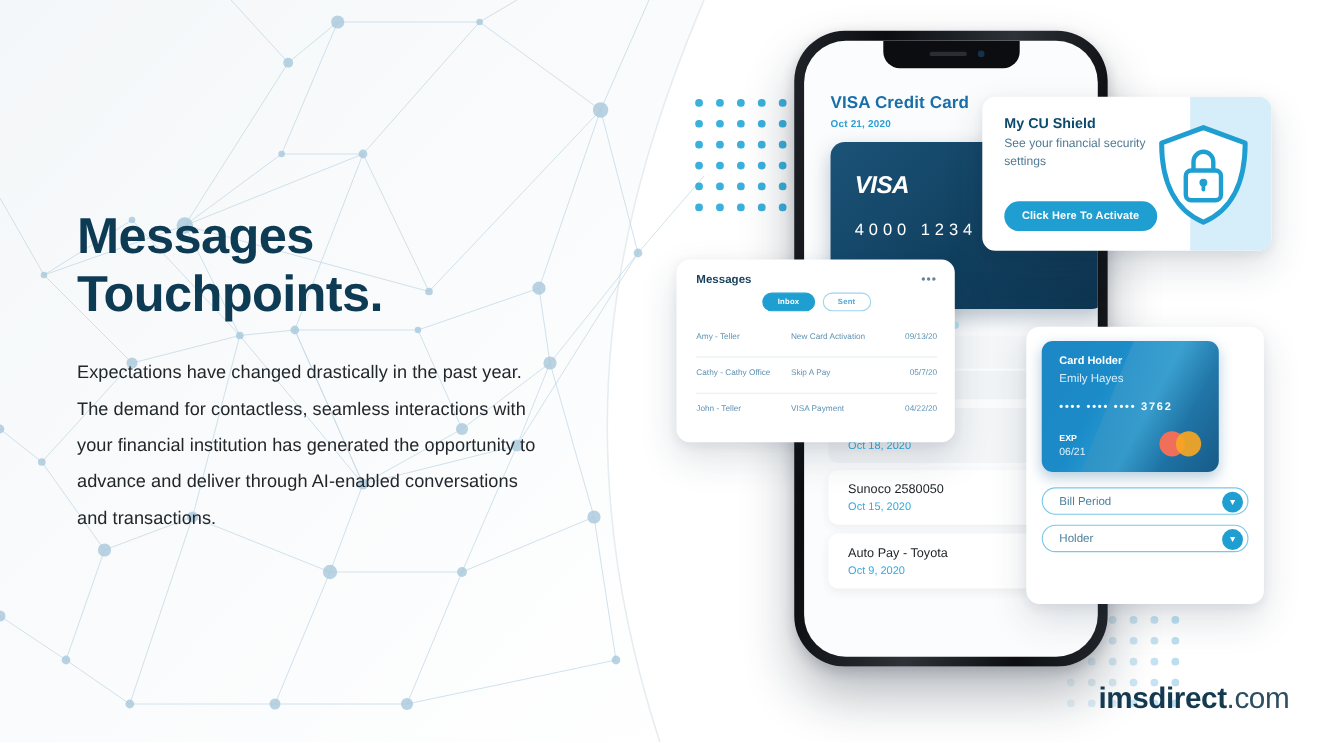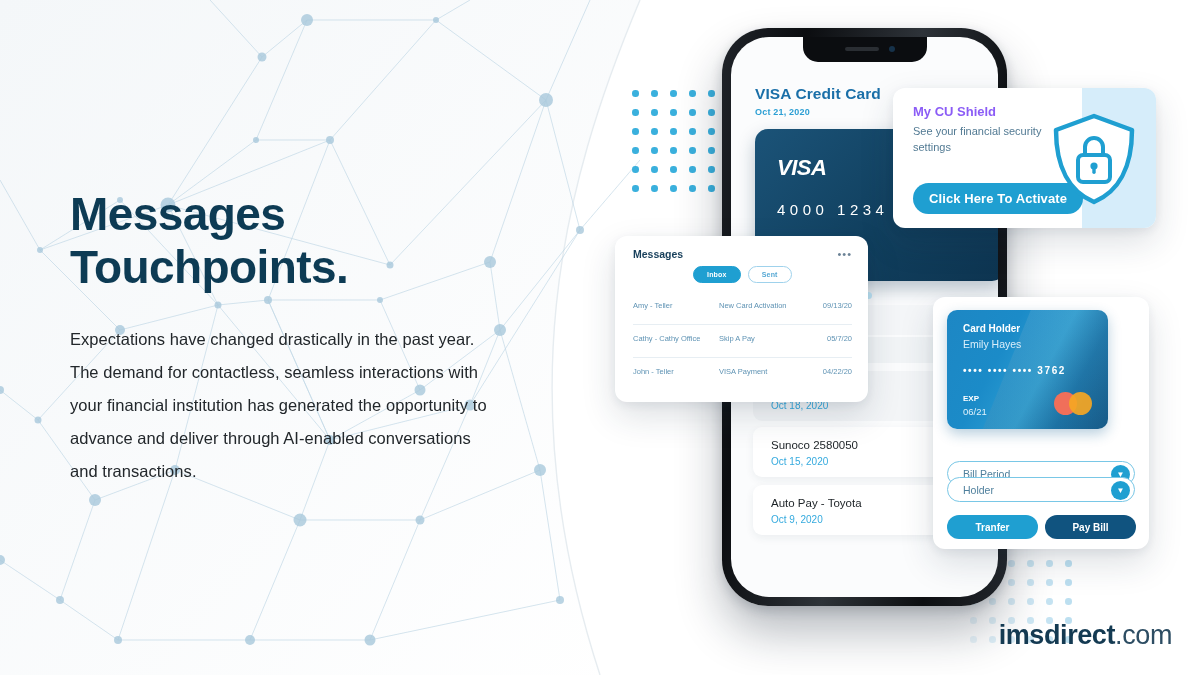--- a/index.html
+++ b/index.html
@@ -101,25 +101,25 @@
 
   
   .ov-card {
     position: absolute; background: #ffffff; border-radius: 12px;
     box-shadow: 0 14px 34px rgba(25,45,70,.15), 0 3px 10px rgba(25,45,70,.07);
   }
 
   
   #cu-shield { left: 893px; top: 88px; width: 263px; height: 140px; overflow: hidden; }
   #cu-shield .sh-tint { position: absolute; right: 0; top: 0; width: 74px; height: 100%; background: #d6edfa; }
-  #cu-shield .sh-title { position: absolute; left: 20px; top: 16px; font-size: 13px; font-weight: bold; color: #8b5cf6; }
+  #cu-shield .sh-title { position: absolute; left: 20px; top: 16px; font-size: 13px; font-weight: bold; color: #0c4a6e; }
   #cu-shield .sh-desc { position: absolute; left: 20px; top: 36px; width: 130px; font-size: 11px; color: #527a93; line-height: 1.45; }
   #cu-shield .sh-btn {
     position: absolute; left: 20px; top: 95px; padding: 8px 16px; border: none;
-    border-radius: 20px; background: #1f9fd1; color: #fff; font-size: 13px;
+    border-radius: 20px; background: #1f9fd1; color: #fff; font-size: 10px;
     font-weight: bold; font-family: inherit; cursor: pointer; letter-spacing: .1px;
   }
   #cu-shield .sh-icon { position: absolute; right: 16px; top: 22px; }
 
   
   #msg-card { left: 615px; top: 236px; width: 253px; height: 166px; }
   #msg-card .m-title { position: absolute; left: 18px; top: 12px; font-size: 10.5px; font-weight: bold; color: #173f5b; }
   #msg-card .m-dots { position: absolute; right: 16px; top: 12px; font-size: 11px; color: #6b8296; letter-spacing: 1px; }
   #msg-card .m-tabs { position: absolute; left: 78px; top: 30px; display: flex; gap: 7px; }
   .m-tab {
@@ -443,32 +443,28 @@
       <span class="mc-name">Emily Hayes</span>
       <span class="mc-num"><span>•••• •••• ••••</span> <span>3762</span></span>
       <span class="mc-exp-l">EXP</span>
       <span class="mc-exp-v">06/21</span>
       <span class="mc-logo">
           <i class="l"></i>
           <i class="r"></i>
         </span>
     </div>
 
-    <div class="sel" style="top:164px">
+    <div class="sel" style="top:146px">
       <span class="sel-txt">Bill Period</span>
       <span class="sel-chev">▼</span>
     </div>
     <div class="sel" style="top:180px">
       <span class="sel-txt">Holder</span>
       <span class="sel-chev">▼</span>
     </div>
 
-    <div class="btn-row">
-      <button class="wbtn primary">Tranfer</button>
-      <button class="wbtn dark">Pay Bill</button>
-    </div>
   </div>
 
   <div id="brand">
     <span class="b1">imsdirect</span><span class="b2">.com</span>
   </div>
 
 </div>
 
 </body></html>

